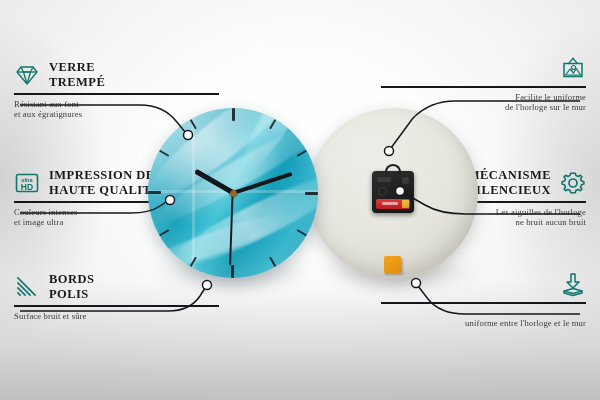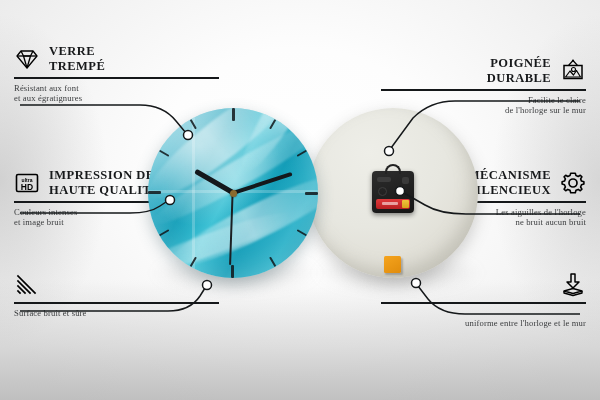--- a/index.html
+++ b/index.html
@@ -104,21 +104,21 @@
   .co-title {
     font-family:"Liberation Serif", serif; font-weight:bold;
     font-size:12.5px; line-height:14.5px; letter-spacing:.45px; color:#17191b;
     text-transform:uppercase;
   }
   .co-rule { height:1.6px; background:#15181a; margin:4px 0 4px; }
   .co-desc {
     font-family:"Liberation Serif", serif; font-size:8.6px; line-height:10.6px;
     color:#3a3c3e; letter-spacing:.15px;
   }
-  .ico { width:26px; height:26px; flex:0 0 26px; position:relative; color:#000000; }
+  .ico { width:26px; height:26px; flex:0 0 26px; position:relative; color:#0f766e; }
   .ico svg { width:26px; height:26px; display:block; }
 
   
   .leads { position:absolute; inset:0; z-index:6; pointer-events:none; }
   .leads path { fill:none; stroke:#15181a; stroke-width:1.5; }
   .leads circle { fill:#ffffff; stroke:#15181a; stroke-width:1.5; }
 </style>
 </head>
 <body>
 
@@ -210,21 +210,21 @@
     <path d="M580,101 L455,101 Q430,101 413,118 L391,148"></path>
     <circle cx="389" cy="151" r="4.5"></circle>
 
     <path d="M580,214 L466,214 Q440,214 425,205 L404,193"></path>
     <circle cx="400" cy="191" r="4.5"></circle>
 
     <path d="M580,314 L465,314 Q440,314 428,299 L418,286"></path>
     <circle cx="416" cy="283" r="4.5"></circle>
   </svg>
 
-  <div class="callout left" style="top:44px;">
+  <div class="callout left" style="top:60px;">
     <div class="co-head">
       <span class="ico">
         <svg viewBox="0 0 26 26">
             <g fill="none" stroke="currentColor" stroke-width="1.3" stroke-linejoin="round">
           <path d="M3 10 L7 5 H19 L23 10 L13 22 Z"></path>
               <path d="M3 10 H23"></path>
               <path d="M7 5 L9.5 10 L13 22"></path>
               <path d="M19 5 L16.5 10 L13 22"></path>
               <path d="M9.5 10 H16.5"></path>
         </g>
@@ -248,61 +248,61 @@
           <text x="13" y="12" text-anchor="middle" font-family="Liberation Sans, sans-serif" font-size="5" font-weight="bold" fill="currentColor">ultra</text>
           <text x="13" y="19.5" text-anchor="middle" font-family="Liberation Sans, sans-serif" font-size="8.5" font-weight="bold" fill="currentColor">HD</text>
         </svg>
       </span>
       <span class="co-title">
         <span>IMPRESSION DE</span><br><span>HAUTE QUALITÉ</span>
       </span>
     </div>
     <div class="co-rule"></div>
     <div class="co-desc">
-      <span>Couleurs intenses</span><br><span>et image bruit</span>
+      <span>Couleurs intenses</span><br><span>et image ultra</span>
     </div>
   </div>
 
   <div class="callout left" style="top:272px;">
     <div class="co-head">
       <span class="ico">
         <svg viewBox="0 0 26 26">
             <g stroke="currentColor" stroke-width="1.7" stroke-linecap="square">
           <path d="M4 4 L21 21"></path>
               <path d="M4 9 L16 21"></path>
               <path d="M4 14 L11 21"></path>
               <path d="M4 19 L6 21"></path>
         </g>
           </svg>
       </span>
+      <span class="co-title">
+        <span>BORDS</span><br><span>POLIS</span>
+      </span>
     </div>
     <div class="co-rule"></div>
     <div class="co-desc">
       <span>Surface bruit et sûre</span>
     </div>
   </div>
 
   <div class="callout right" style="top:56px;">
     <div class="co-head">
       <span class="ico">
         <svg viewBox="0 0 26 26">
           <path d="M13 2.5 L17.5 7.5 M13 2.5 L8.5 7.5" fill="none" stroke="currentColor" stroke-width="1.2"></path>
           <circle cx="13" cy="2.6" r="1.1" fill="currentColor"></circle>
           <rect x="4" y="7.5" width="18" height="13" fill="none" stroke="currentColor" stroke-width="1.5"></rect>
           <path d="M5.5 19 L10 13 L13.5 17 L16.5 12.5 L20.5 19 Z" fill="none" stroke="currentColor" stroke-width="1.2" stroke-linejoin="round"></path>
           <circle cx="13.5" cy="11.5" r="2" fill="none" stroke="currentColor" stroke-width="1.1"></circle>
         </svg>
       </span>
-      <span class="co-title">
-        <span>POIGNÉE</span><br><span>DURABLE</span>
-      </span>
-    </div>
-    <div class="co-rule"></div>
-    <div class="co-desc">
-      <span>Facilite le claire</span><br><span>de l'horloge sur le mur</span>
+    </div>
+    <div class="co-rule"></div>
+    <div class="co-desc">
+      <span>Facilite le uniforme</span><br><span>de l'horloge sur le mur</span>
     </div>
   </div>
 
   <div class="callout right" style="top:168px;">
     <div class="co-head">
       <span class="ico">
         <svg viewBox="0 0 26 26">
           <path d="M13 3.2 l2.3 0 0.7 2.4 2.2 0.9 2.1-1.3 1.6 1.6 -1.3 2.1 0.9 2.2 2.4 0.7 0 2.3 -2.4 0.7 -0.9 2.2 1.3 2.1 -1.6 1.6 -2.1-1.3 -2.2 0.9 -0.7 2.4 -2.3 0 -2.3 0 -0.7-2.4 -2.2-0.9 -2.1 1.3 -1.6-1.6 1.3-2.1 -0.9-2.2 -2.4-0.7 0-2.3 2.4-0.7 0.9-2.2 -1.3-2.1 1.6-1.6 2.1 1.3 2.2-0.9 0.7-2.4 Z" fill="none" stroke="currentColor" stroke-width="1.6" stroke-linejoin="round"></path>
           <circle cx="13" cy="13" r="4" fill="none" stroke="currentColor" stroke-width="1.7"></circle>
         </svg>

